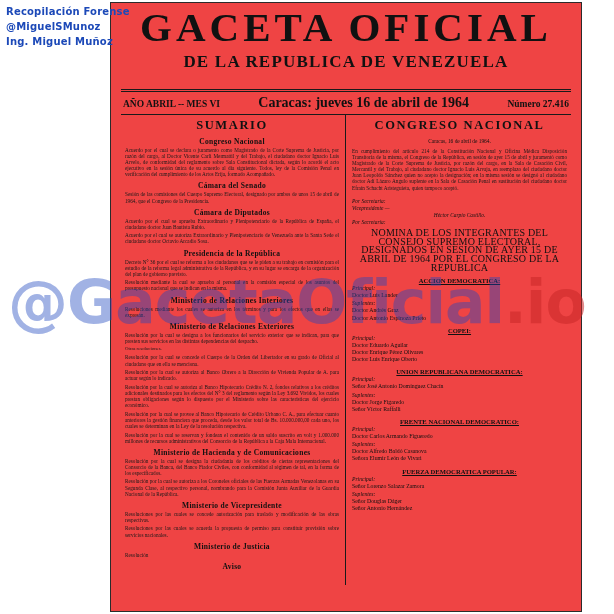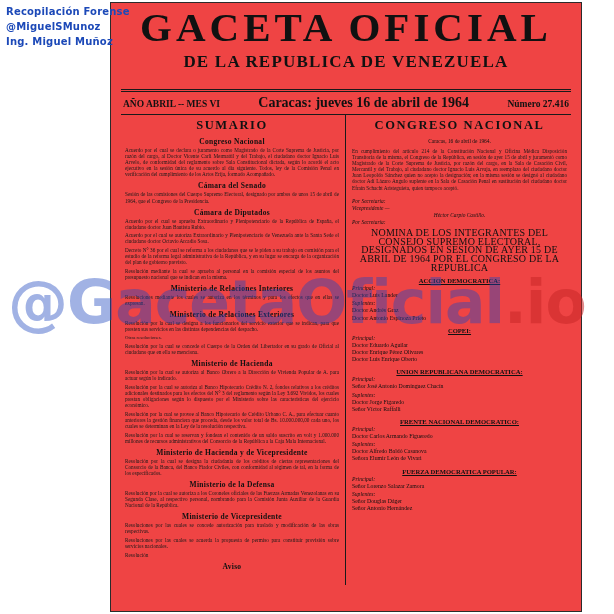--- a/index.html
+++ b/index.html
@@ -208,47 +208,47 @@
         <div class="sechead">Congreso Nacional</div>
         <p class="para">Acuerdo por el cual se declara o juramento como Magistrado de la Corte Suprema de Justicia, por razón del cargo, al Doctor Vicente Carli Mermattil y del Trabajo, el ciudadano doctor Ignacio Luis Arvelo, de conformidad del reglamento sobre Sala Constitucional dictada, según lo acordó el acto ejecutivo en la sesión única de su acuerdo al día siguiente. Todos, ley de la Comisión Penal en verificación del cumplimiento de los Artos Erija, formado Acompañado.</p>
 
         <div class="sechead">Cámara del Senado</div>
         <p class="para">Sesión de las comisiones del Cuerpo Supremo Electoral, designado por ambos de unos 15 de abril de 1964, que el Congreso de la Presidencia.</p>
 
         <div class="sechead">Cámara de Diputados</div>
         <p class="para">Acuerdo por el cual se aprueba Extraordinario y Plenipotenciario de la República de España, el ciudadano doctor Juan Bautista Rubio.</p>
         <p class="para">Acuerdo por el cual se autoriza Extraordinario y Plenipotenciario de Venezuela ante la Santa Sede el ciudadano doctor Octavio Arcadio Sosa.</p>
 
+        <div class="sechead">Presidencia de la República</div>
         <p class="para">Decreto N° 36 por el cual se reforma a los ciudadanos que se le piden a su trabajo en comisión para el estudio de la reforma legal administrativa de la República, y en su lugar se encarga de la organización del plan de gobierno previsto.</p>
         <p class="para">Resolución mediante la cual se aprueba al personal en la comisión especial de los asuntos del presupuesto nacional que se indican en la misma.</p>
 
         <div class="sechead">Ministerio de Relaciones Interiores</div>
         <p class="para">Resoluciones mediante los cuales se autoriza en los términos y para los efectos que en ellas se expresan.</p>
 
         <div class="sechead">Ministerio de Relaciones Exteriores</div>
         <p class="para">Resolución por la cual se designa a los funcionarios del servicio exterior que se indican, para que presten sus servicios en las distintas dependencias del despacho.</p>
         <p class="para small">Otras resoluciones.</p>
         <p class="para">Resolución por la cual se concede el Cuerpo de la Orden del Libertador en su grado de Oficial al ciudadano que en ella se menciona.</p>
 
-        <div class="sechead">Ministerio de Hacienda</div>
         <p class="para">Resolución por la cual se autoriza al Banco Obrero a la Dirección de Vivienda Popular de A. para actuar según lo indicado.</p>
         <p class="para">Resolución por la cual se autoriza al Banco Hipotecario Crédito N. 2, fondos relativos a los créditos adicionales destinados para los efectos del N° 3 del reglamento según la Ley 3.692 Vividos, los cuales prestan obligaciones según lo dispuesto por el Ministerio sobre las características del ejercicio económico.</p>
         <p class="para">Resolución por la cual se provee al Banco Hipotecario de Crédito Urbano C. A., para efectuar cuanto anteriores la gestión financiera que proceda, desde los valor total de Bs. 10.000.000,00 cada uno, los cuales se determinan en la Ley de la resolución respectiva.</p>
         <p class="para">Resolución por la cual se reservan y fondean el contenido de un saldo suscrito en volt y 1.000.000 millones de recursos administrativos del Consorcio de la República a la Caja Mala Internacional.</p>
 
-        <div class="sechead">Ministerio de Hacienda y de Vicepresidente</div>
+        <div class="sechead">Ministerio de Hacienda y de Comunicaciones</div>
         <p class="para">Resolución por la cual se designa la ciudadanía de los créditos de ciertas representaciones del Consorcio de la Banca, del Banco Fiador Civiles, con conformidad al régimen de tal, en la forma de los especificados.</p>
 
-        <div class="sechead">Ministerio de la Defensa</div>
         <p class="para">Resolución por la cual se autoriza a los Coroneles oficiales de las Fuerzas Armadas Venezolanas en su Segunda Clase, al respectivo personal, nombrando para la Comisión Junta Auxiliar de la Guardia Nacional de la República.</p>
 
         <div class="sechead">Ministerio de Vicepresidente</div>
         <p class="para">Resoluciones por las cuales se concede autorización para traslado y modificación de las obras respectivas.</p>
         <p class="para">Resoluciones por las cuales se acuerda la propuesta de permiso para constituir provisión sobre servicios nacionales.</p>
 
+        <div class="sechead">Ministerio de Justicia</div>
         <p class="para">Resolución</p>
 
         <div class="sechead">Aviso</div>
       </div>
 
       <div class="col right">
         <div class="colhead">CONGRESO NACIONAL</div>
 
         <div class="rdate">Caracas, 16 de abril de 1964.</div>
         <p class="para">En cumplimiento del artículo 214 de la Constitución Nacional y Oficina Médica Disposición Transitoria de la misma, el Congreso de la República, en sesión de ayer 15 de abril y juramentó como Magistrado de la Corte Suprema de Justicia, por razón del cargo, en la Sala de Casación Civil, Mercantil y del Trabajo, al ciudadano doctor Ignacio Luis Arvaja, en reemplazo del ciudadano doctor Juan Leopoldo Sánchez quien no acepto la designación; en la misma sesión se designó al ciudadano doctor Adí Lázaro Angulo suplente en la Sala de Casación Penal en sustitución del ciudadano doctor Efraín Schacht Aristeguieta, quien tampoco aceptó.</p>

